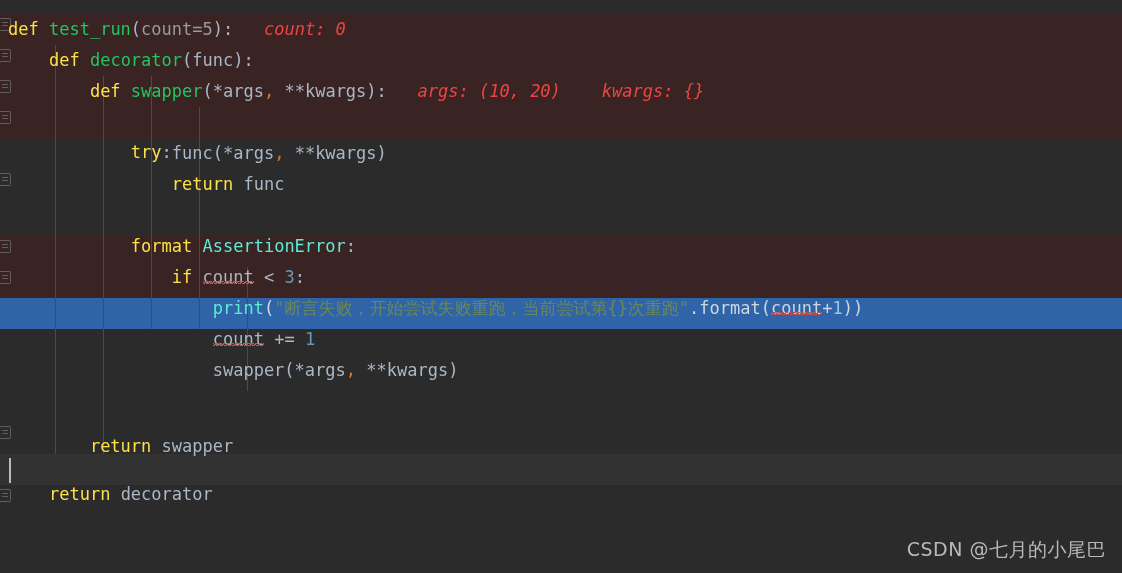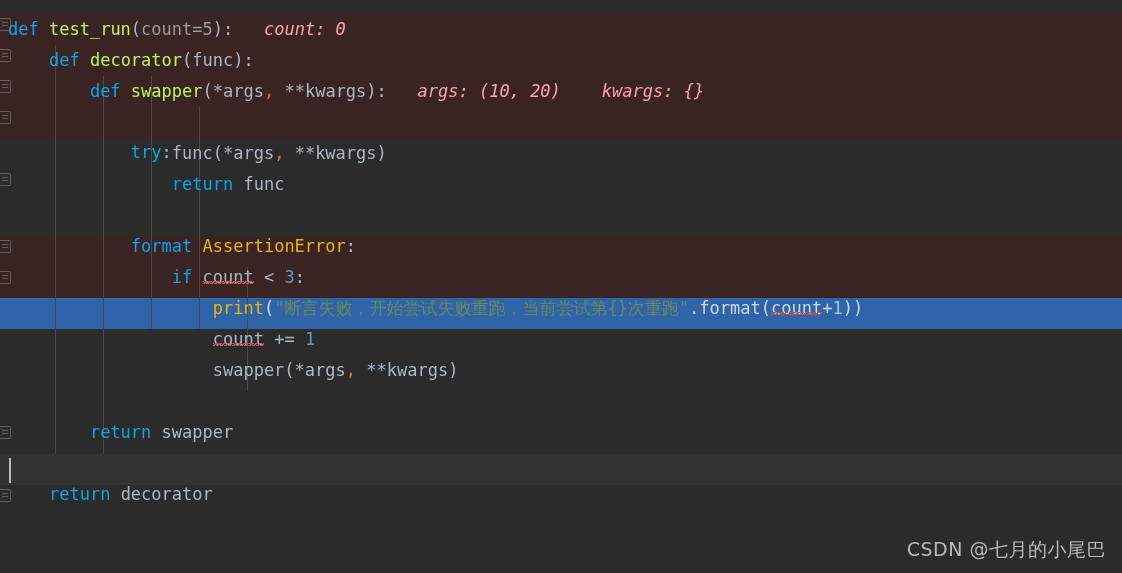--- a/index.html
+++ b/index.html
@@ -67,30 +67,30 @@
     width: 1122px;
     height: 31px;
     line-height: 31px;
     white-space: pre;
     font-size: 17px;
     letter-spacing: 0px;
   }
   .code { position: absolute; left: 8px; top: 0; white-space: pre; }
 
   
-  .kw      { color: #0ea5e9; }
-  .fn      { color: #bef264; }
+  .kw      { color: #fde047; }
+  .fn      { color: #22c55e; }
   .plain   { color: #a9b7c6; }
   .param   { color: #9a9a9a; }
   .num     { color: #6897bb; }
   .str     { color: #6a8759; }
-  .cls     { color: #eab308; }
+  .cls     { color: #5eead4; }
   .op      { color: #a9b7c6; }
   .comma   { color: #cc7832; }
-  .hint    { color: #fca5a5; font-style: italic; }
+  .hint    { color: #ef4444; font-style: italic; }
 
   
   .sel .plain { color: #cdd7e0; }
   .sel .num   { color: #9ec3e0; }
 
   
   .squig {
     position: relative;
     text-decoration: none;
     margin-top: 20px;
@@ -165,21 +165,21 @@
       <div class="line" style="top: 107px; margin-top: 30px;"><span class="code"><span class="plain">            </span><span class="kw">try</span><span class="plain">:</span></span></div>
       <div class="line" style="top: 138px;"><span class="code"><span class="plain">                </span><span class="plain">func</span><span class="plain">(*</span><span class="plain">args</span><span class="comma">,</span><span class="plain"> **</span><span class="plain">kwargs</span><span class="plain">)</span></span></div>
       <div class="line" style="top: 169px;"><span class="code"><span class="plain">                </span><span class="kw">return</span><span class="plain"> </span><span class="plain">func</span></span></div>
       <div class="line" style="top: 200px;"><span class="code"></span></div>
       <div class="line" style="top: 231px;"><span class="code"><span class="plain">            </span><span class="kw">format</span><span class="plain"> </span><span class="cls">AssertionError</span><span class="plain">:</span></span></div>
       <div class="line" style="top: 262px;"><span class="code"><span class="plain">                </span><span class="kw">if</span><span class="plain"> </span><span class="plain squig">count</span><span class="plain"> </span><span class="op">&lt;</span><span class="plain"> </span><span class="num">3</span><span class="plain">:</span></span></div>
       <div class="line sel" style="top: 293px;"><span class="code"><span class="plain">                    </span><span class="cls">print</span><span class="plain">(</span><span class="str">"断言失败，开始尝试失败重跑，当前尝试第{}次重跑"</span><span class="plain">.</span><span class="plain">format</span><span class="plain">(</span><span class="plain squig">count</span><span class="plain">+</span><span class="num">1</span><span class="plain">))</span></span></div>
       <div class="line" style="top: 324px;"><span class="code"><span class="plain">                    </span><span class="plain squig">count</span><span class="plain"> </span><span class="op">+=</span><span class="plain"> </span><span class="num">1</span></span></div>
       <div class="line" style="top: 355px;"><span class="code"><span class="plain">                    </span><span class="plain">swapper</span><span class="plain">(*</span><span class="plain">args</span><span class="comma">,</span><span class="plain"> **</span><span class="plain">kwargs</span><span class="plain">)</span></span></div>
       <div class="line" style="top: 386px;"><span class="code"></span></div>
-      <div class="line" style="top: 417px;"><span class="code"><span class="plain">        </span><span class="kw">return</span><span class="plain"> </span><span class="plain">swapper</span></span></div>
+      <div class="line" style="top: 431px;"><span class="code"><span class="plain">        </span><span class="kw">return</span><span class="plain"> </span><span class="plain">swapper</span></span></div>
       <div class="line" style="top: 448px;"><span class="code"></span></div>
       <div class="line" style="top: 479px;"><span class="code"><span class="plain">    </span><span class="kw">return</span><span class="plain"> </span><span class="plain">decorator</span></span></div>
     </div>
 
   <div class="caret" id="caret" style="left: 9px; top: 458px; height: 25px;"></div>
 
   <div id="watermark">CSDN @七月的小尾巴</div>
 
 </div>
 

